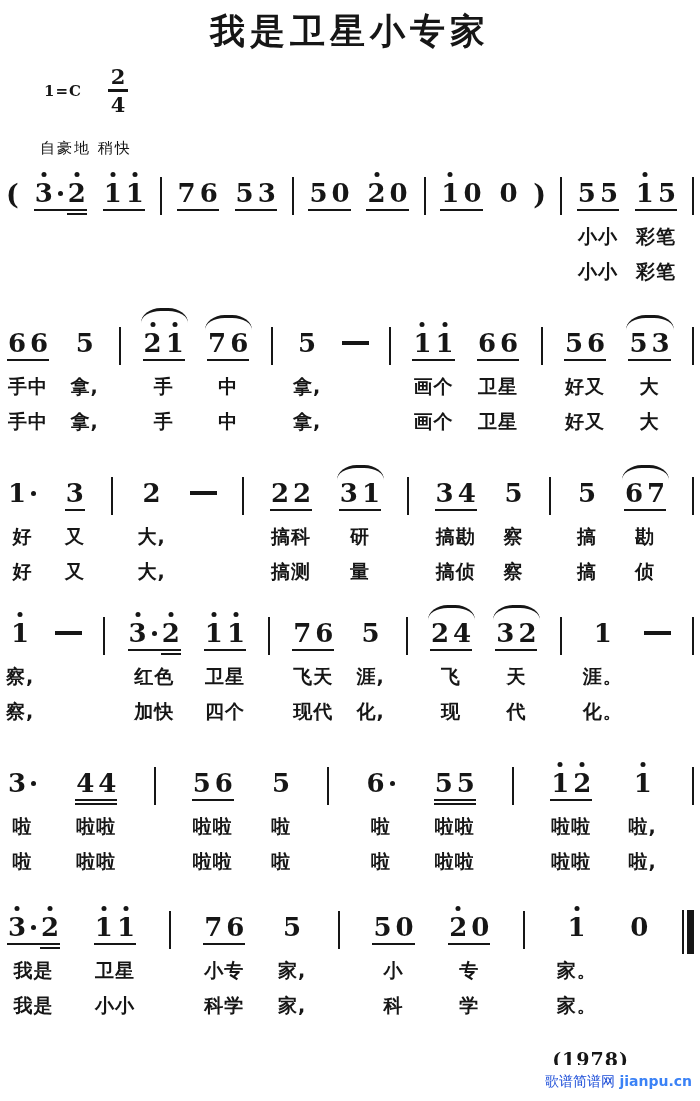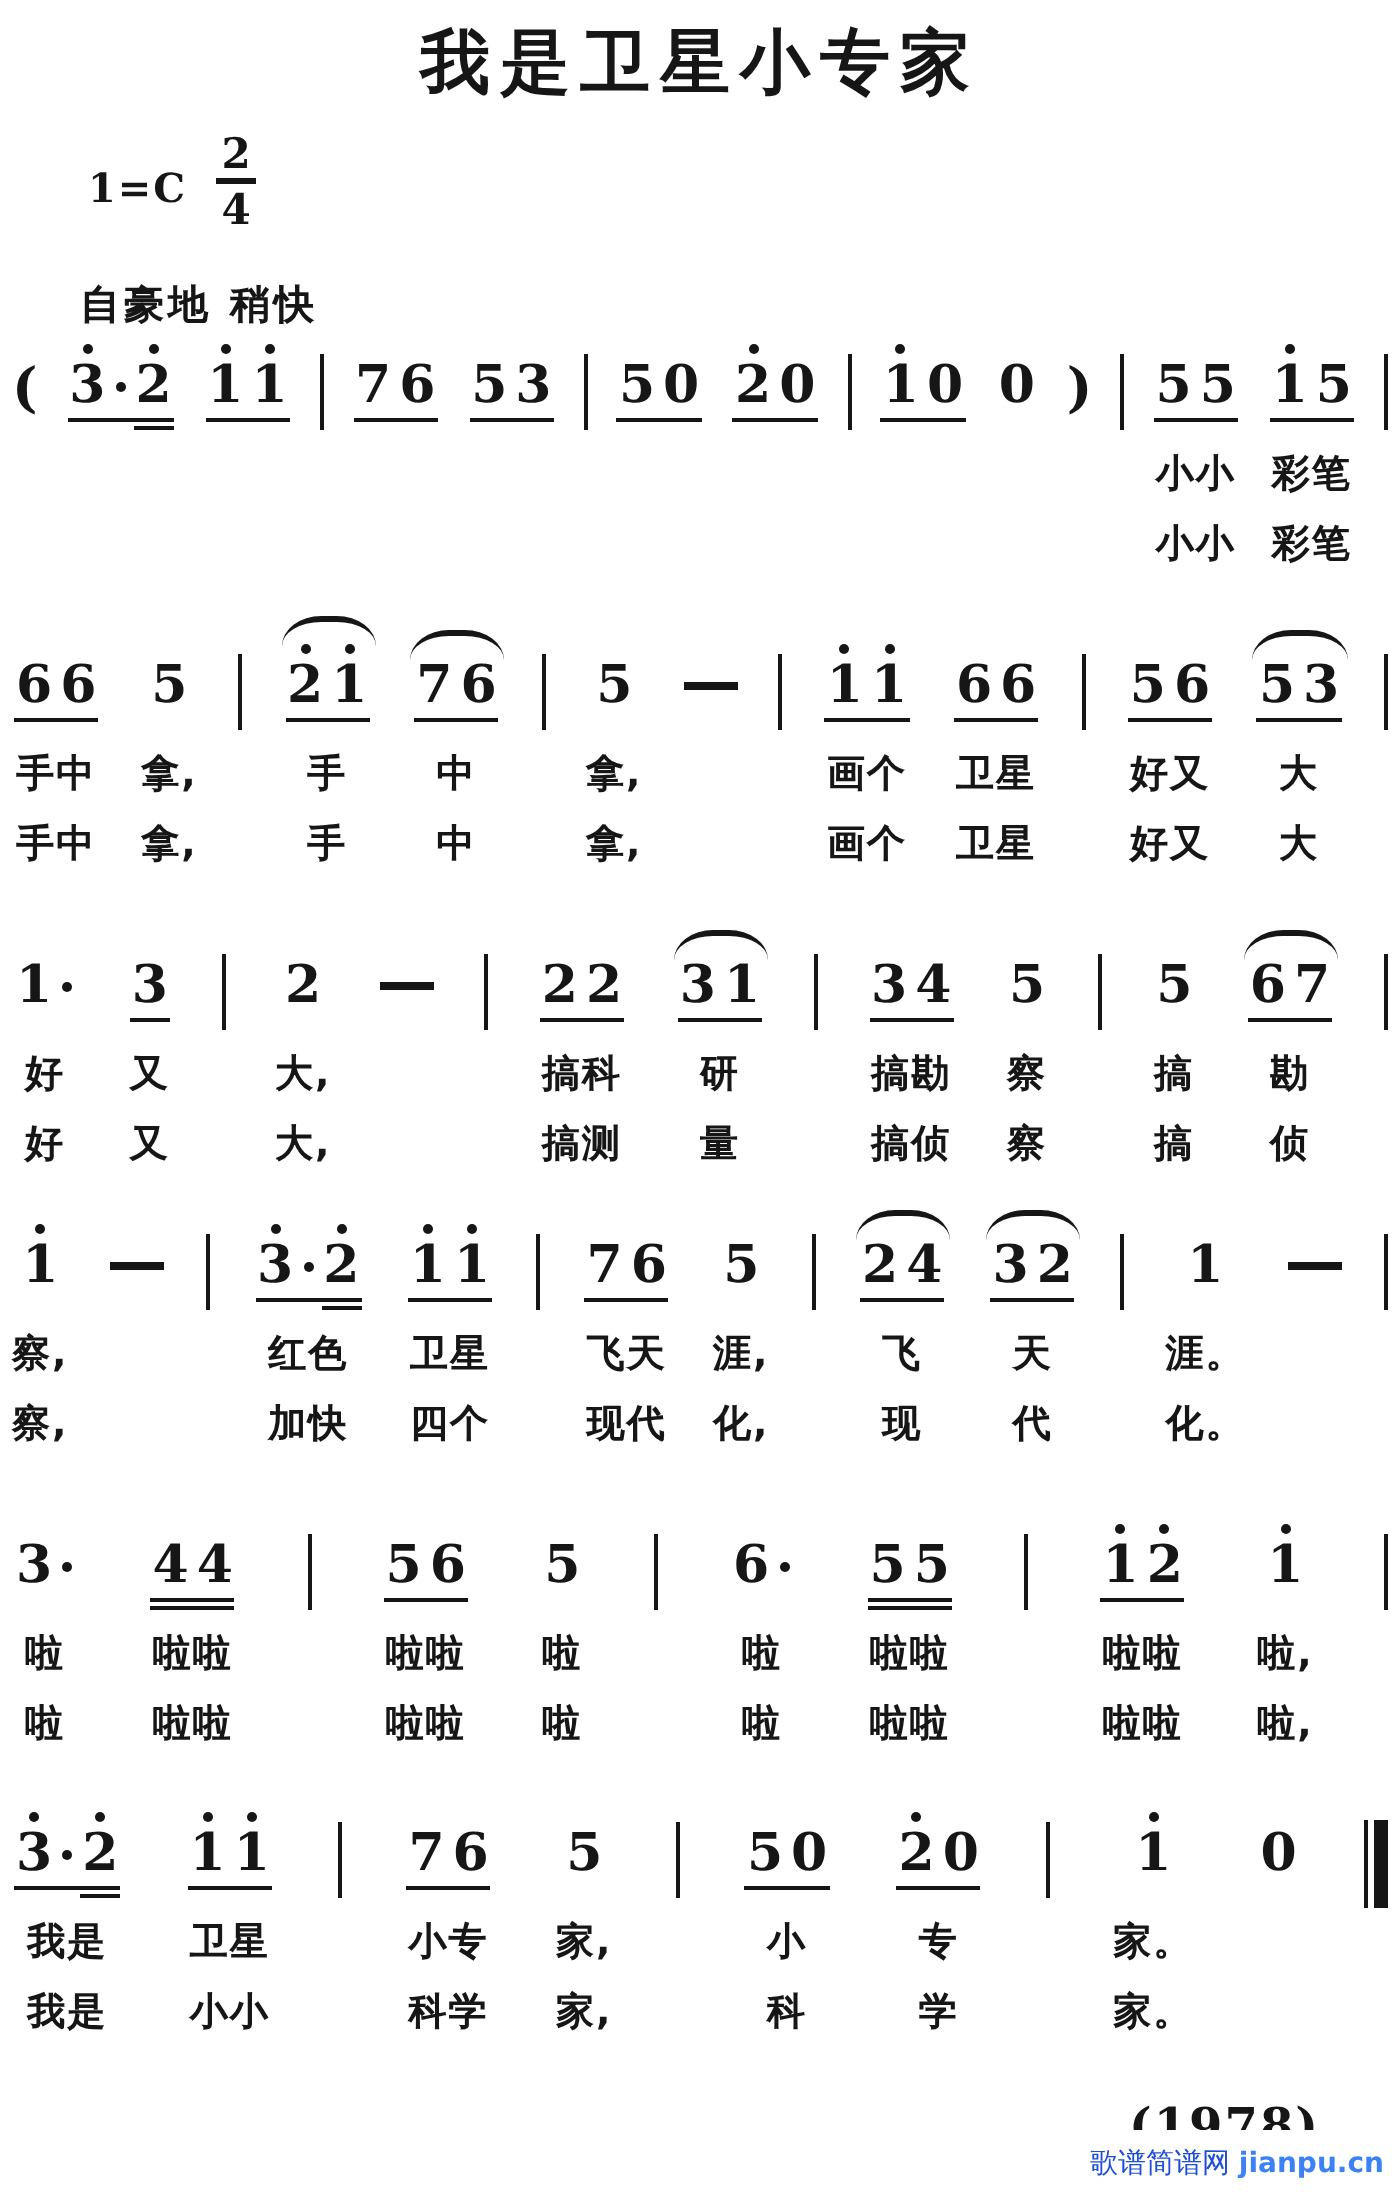--- a/index.html
+++ b/index.html
@@ -2,28 +2,28 @@
 <html><head>
 <meta charset="utf-8">
 <style>
   html,body{margin:0;padding:0;background:#fff;}
   .sheet{
     position:relative;width:700px;height:1101px;background:#ffffff;
     color:#161616;font-family:"DejaVu Sans",sans-serif;overflow:hidden;
   }
   .title{position:absolute;top:8px;left:0;right:0;text-align:center;
     font-size:35px;font-weight:700;letter-spacing:5px;}
-  .key{position:absolute;left:44px;top:82px;font-size:20px;font-weight:700;
+  .key{position:absolute;left:44px;top:82px;font-size:15px;font-weight:700;
     font-family:"DejaVu Serif",serif;letter-spacing:1px;}
   .frac{position:absolute;left:108px;top:66px;display:flex;flex-direction:column;
     align-items:center;font-family:"DejaVu Serif",serif;font-weight:700;
     font-size:21px;line-height:21px;}
   .fracbar{width:20px;height:3px;background:#161616;margin:2px 0;}
   .composer{position:absolute;right:52px;top:86px;font-size:20px;font-weight:700;letter-spacing:2px;}
-  .tempo{position:absolute;left:40px;top:139px;font-size:20px;font-weight:700;letter-spacing:2px;}
+  .tempo{position:absolute;left:40px;top:139px;font-size:15px;font-weight:400;letter-spacing:2px;}
 
   .system{position:absolute;left:6px;right:6px;display:flex;
     justify-content:space-between;align-items:flex-start;padding-top:28px;}
   .cell{display:flex;flex-direction:column;align-items:center;}
   .note{height:34px;display:flex;align-items:flex-start;}
   .grp{position:relative;display:inline-flex;font-family:"DejaVu Serif",serif;
     font-weight:700;font-size:26px;line-height:27px;}
   .g{position:relative;display:inline-block;padding:0 2px;}
   .g.hi::before{content:"";position:absolute;top:-8px;left:50%;
     transform:translateX(-50%);width:5px;height:5px;border-radius:50%;background:#161616;}
@@ -38,22 +38,22 @@
   .dotafter i{width:5px;height:5px;border-radius:50%;background:#161616;}
   .vbar{width:2px;height:38px;background:#161616;margin-top:-3px;}
   .fbarw{display:flex;gap:3px;margin-top:-4px;}
   .fbarw .thin{width:2px;height:44px;background:#161616;}
   .fbarw .thick{width:7px;height:44px;background:#161616;}
   .hdash{width:27px;height:4px;background:#161616;margin-top:11px;}
   .paren{font-size:27px;font-weight:700;line-height:30px;font-family:"DejaVu Serif",serif;}
   .lyr{height:35px;display:flex;align-items:center;white-space:nowrap;
     font-weight:700;font-size:19px;letter-spacing:1px;}
   .lyr.l1{margin-top:5px;}
-  .year{position:absolute;right:40px;top:1048px;height:17px;overflow:hidden;
-    font-size:24px;font-weight:700;font-family:"DejaVu Serif",serif;letter-spacing:1px;}
+  .year{position:absolute;right:71px;top:1048px;height:17px;overflow:hidden;
+    font-size:19px;font-weight:700;font-family:"DejaVu Serif",serif;letter-spacing:1px;}
   .wm{position:absolute;right:8px;top:1073px;font-size:14px;white-space:nowrap;}
   .wm .site{color:#1d4ed8;}
   .wm .lnk{color:#3b82f6;font-weight:700;text-decoration:none;}
 </style>
 </head>
 <body>
 
 <div class="sheet">
   <div class="title">我是卫星小专家</div>
 

